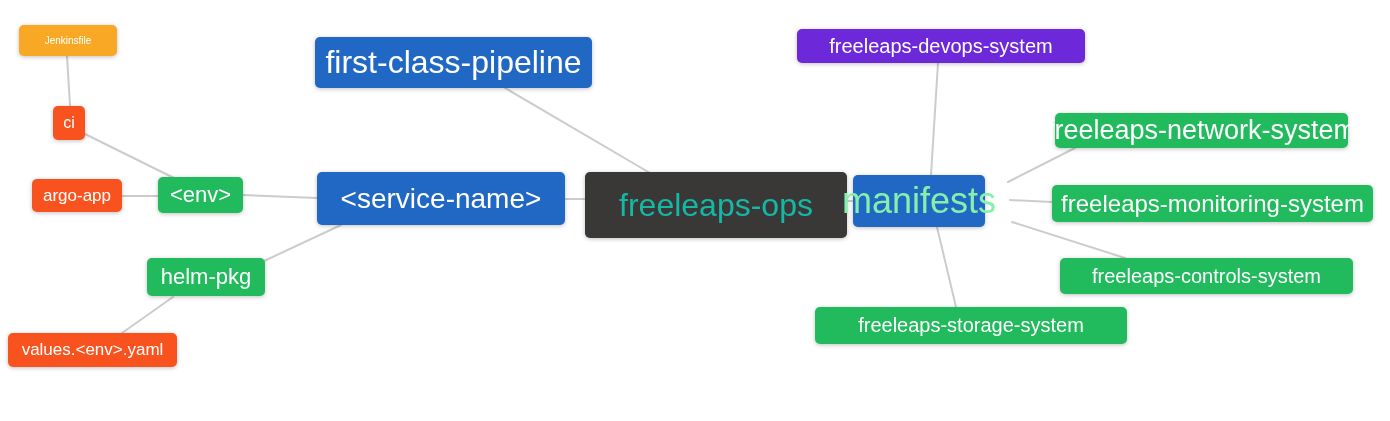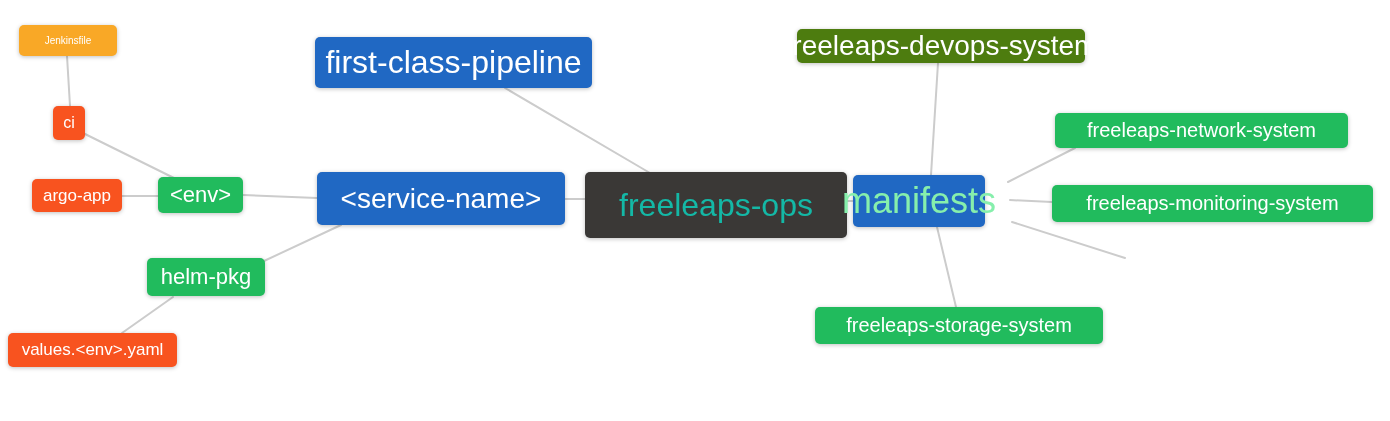--- a/index.html
+++ b/index.html
@@ -81,25 +81,28 @@
     </div>
     <div class="node" style="left: 317px; top: 172px; width: 248px; height: 53px; background: rgb(32, 104, 195); color: rgb(255, 255, 255); font-size: 28px;">
       <span>&lt;service-name&gt;</span>
     </div>
     <div class="node" style="left: 585px; top: 172px; width: 262px; height: 66px; background: rgb(58, 56, 54); color: #14b8a6; font-size: 32px;">
       <span>freeleaps-ops</span>
     </div>
     <div class="node" style="left: 853px; top: 175px; width: 132px; height: 52px; background: rgb(32, 104, 195); color: #86efac; font-size: 36px;">
       <span>manifests</span>
     </div>
-    <div class="node" style="left: 797px; top: 29px; width: 288px; height: 34px; background: #4d7c0f; color: rgb(255, 255, 255); font-size: 28px;">
+    <div class="node" style="left: 797px; top: 29px; width: 288px; height: 34px; background: #6d28d9; color: rgb(255, 255, 255); font-size: 20px;">
       <span>freeleaps-devops-system</span>
     </div>
-    <div class="node" style="left: 1055px; top: 113px; width: 293px; height: 35px; background: rgb(33, 187, 93); color: rgb(255, 255, 255); font-size: 20px;">
+    <div class="node" style="left: 1055px; top: 113px; width: 293px; height: 35px; background: rgb(33, 187, 93); color: rgb(255, 255, 255); font-size: 27px;">
       <span>freeleaps-network-system</span>
     </div>
-    <div class="node" style="left: 1052px; top: 185px; width: 321px; height: 37px; background: rgb(33, 187, 93); color: rgb(255, 255, 255); font-size: 20px;">
+    <div class="node" style="left: 1052px; top: 185px; width: 321px; height: 37px; background: rgb(33, 187, 93); color: rgb(255, 255, 255); font-size: 24px;">
       <span>freeleaps-monitoring-system</span>
     </div>
-    <div class="node" style="left: 815px; top: 307px; width: 288px; height: 37px; background: rgb(33, 187, 93); color: rgb(255, 255, 255); font-size: 20px;">
+    <div class="node" style="left: 1060px; top: 258px; width: 293px; height: 36px; background: rgb(33, 187, 93); color: rgb(255, 255, 255); font-size: 20px;">
+      <span>freeleaps-controls-system</span>
+    </div>
+    <div class="node" style="left: 815px; top: 307px; width: 312px; height: 37px; background: rgb(33, 187, 93); color: rgb(255, 255, 255); font-size: 20px;">
       <span>freeleaps-storage-system</span>
     </div>
   </div>
 
 </body></html>

